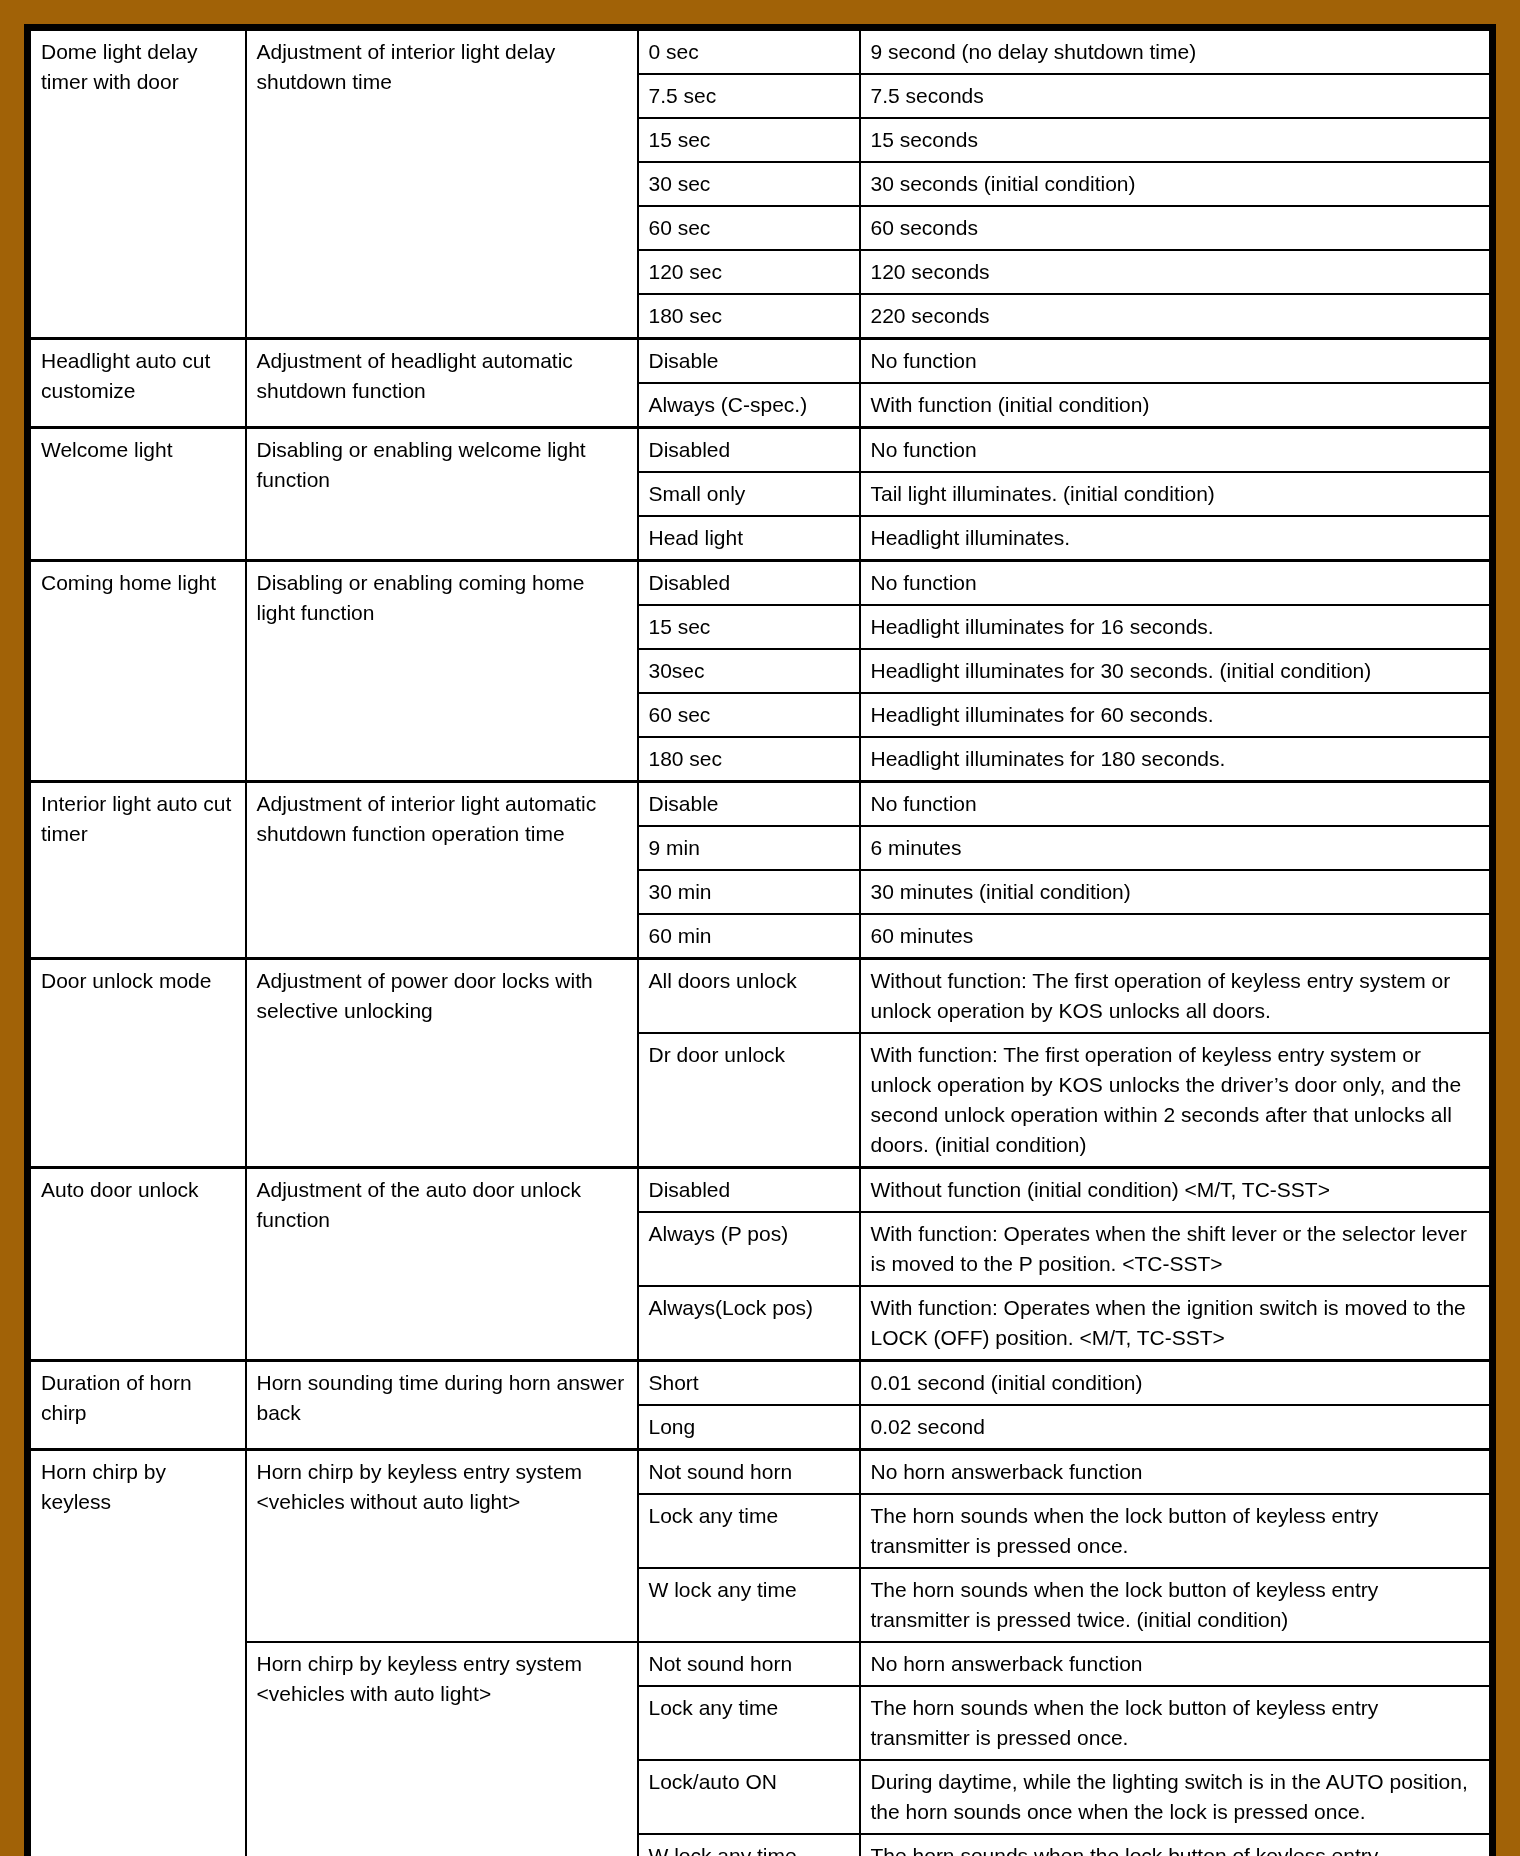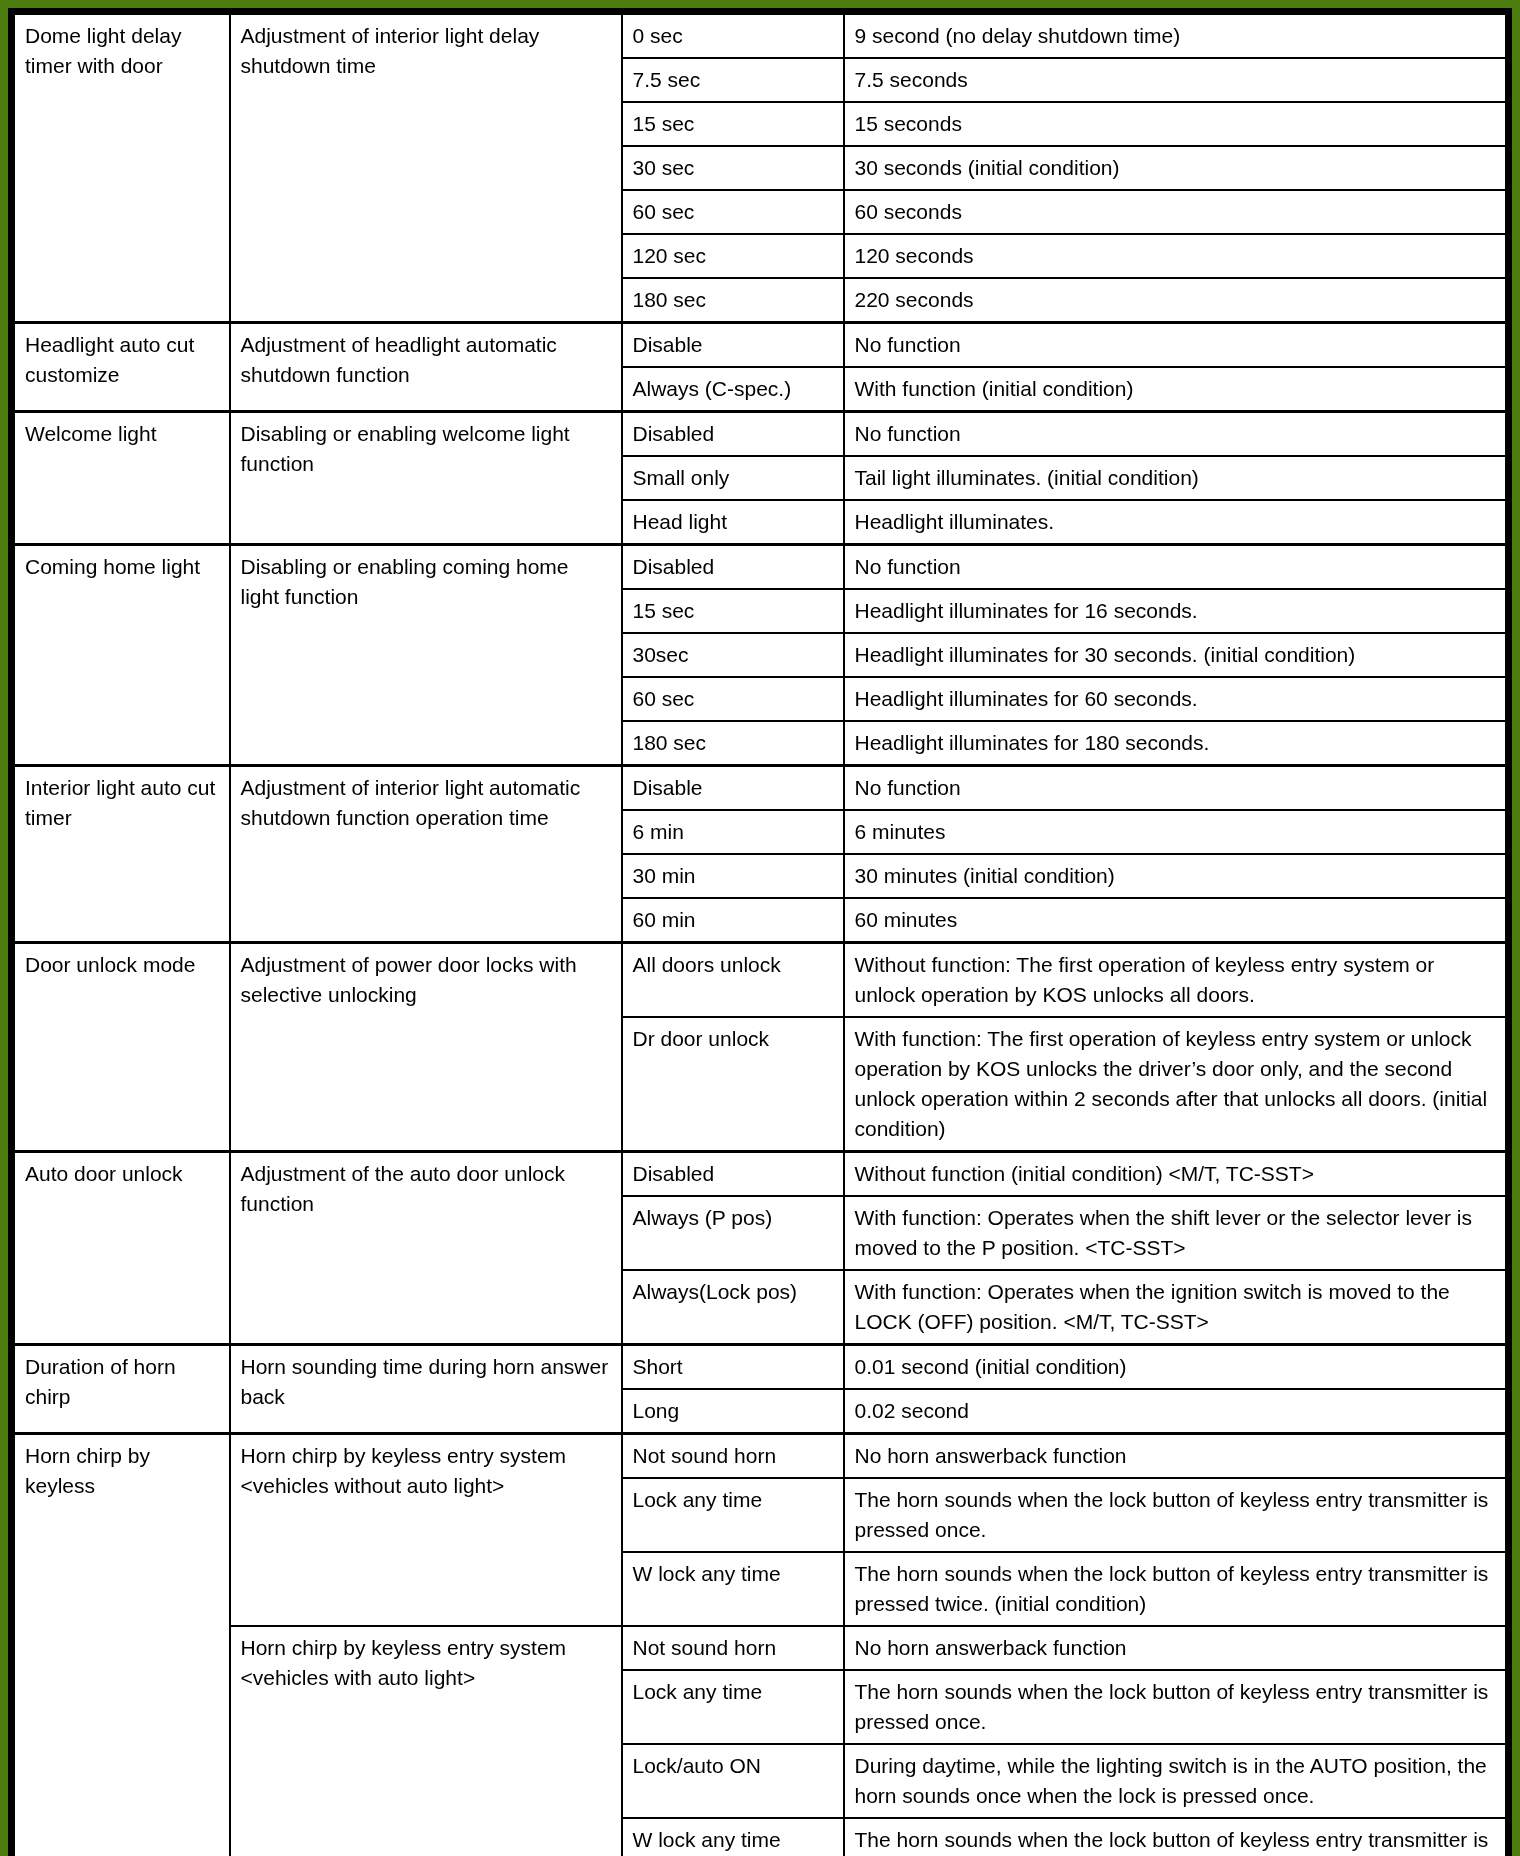--- a/index.html
+++ b/index.html
@@ -4,22 +4,22 @@
 <style>
   html, body {
     margin: 0;
     padding: 0;
     background: #ffffff;
   }
   .page {
     width: 1520px;
     height: 1856px;
     box-sizing: border-box;
-    padding: 8px;
-    background: #4d7c0f;
+    padding: 24px;
+    background: #a16207;
     overflow: hidden;
   }
   table.cust-table {
     border-collapse: collapse;
     table-layout: fixed;
     width: 100%;
     height: 100%;
     border: 7px solid #000000;
     font-family: "Liberation Sans", sans-serif;
     font-size: 21px;
@@ -132,21 +132,21 @@
           <td class="col-option">180 sec</td>
           <td class="col-detail">Headlight illuminates for 180 seconds.</td>
         </tr>
         <tr class="section-start">
           <td class="col-function" rowspan="4">Interior light auto cut timer</td>
           <td class="col-description" rowspan="4">Adjustment of interior light automatic shutdown function operation time</td>
           <td class="col-option">Disable</td>
           <td class="col-detail">No function</td>
         </tr>
         <tr>
-          <td class="col-option">6 min</td>
+          <td class="col-option">9 min</td>
           <td class="col-detail">6 minutes</td>
         </tr>
         <tr>
           <td class="col-option">30 min</td>
           <td class="col-detail">30 minutes (initial condition)</td>
         </tr>
         <tr>
           <td class="col-option">60 min</td>
           <td class="col-detail">60 minutes</td>
         </tr>

